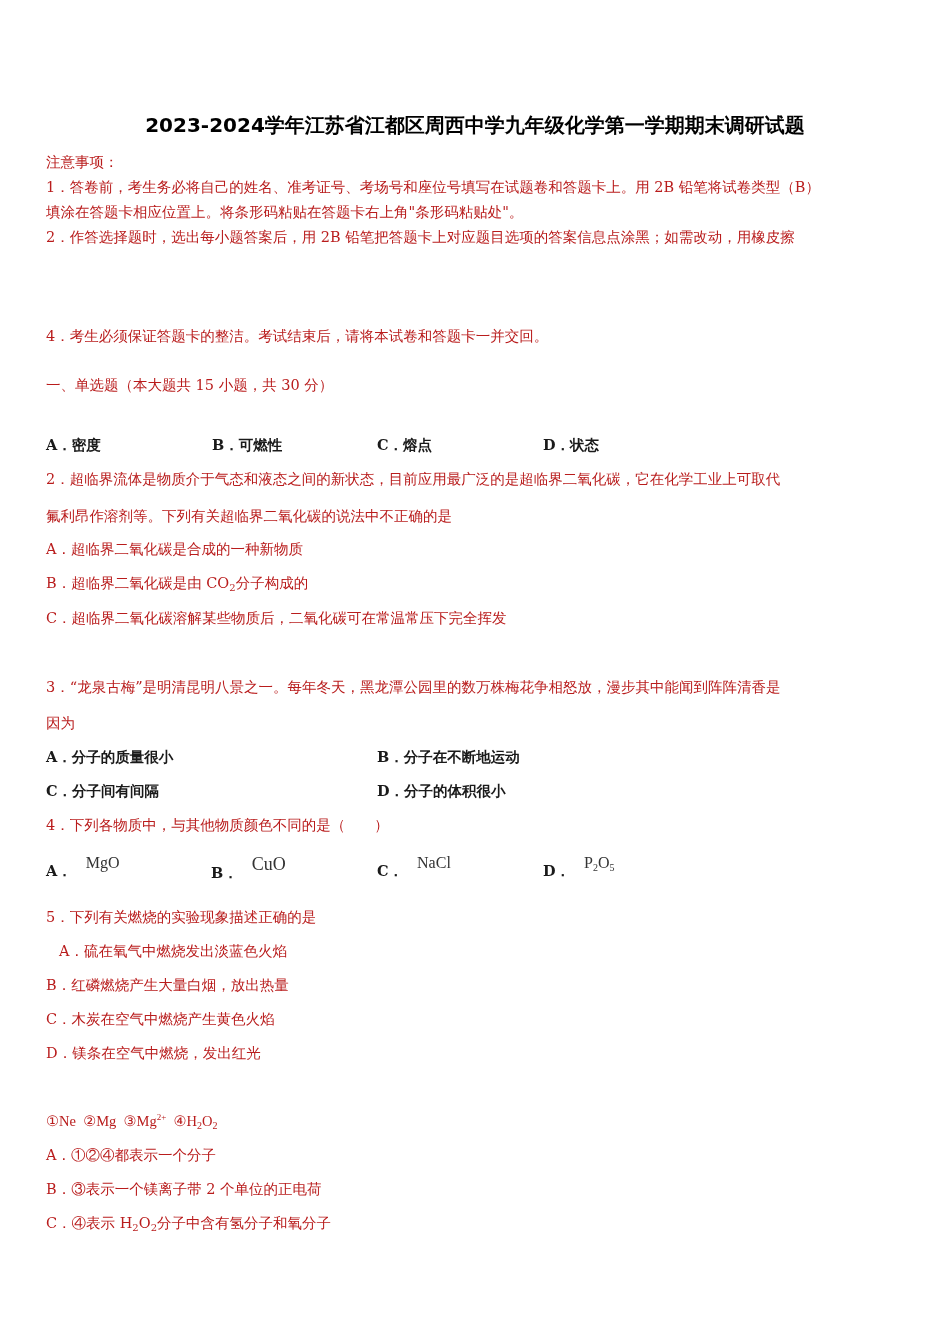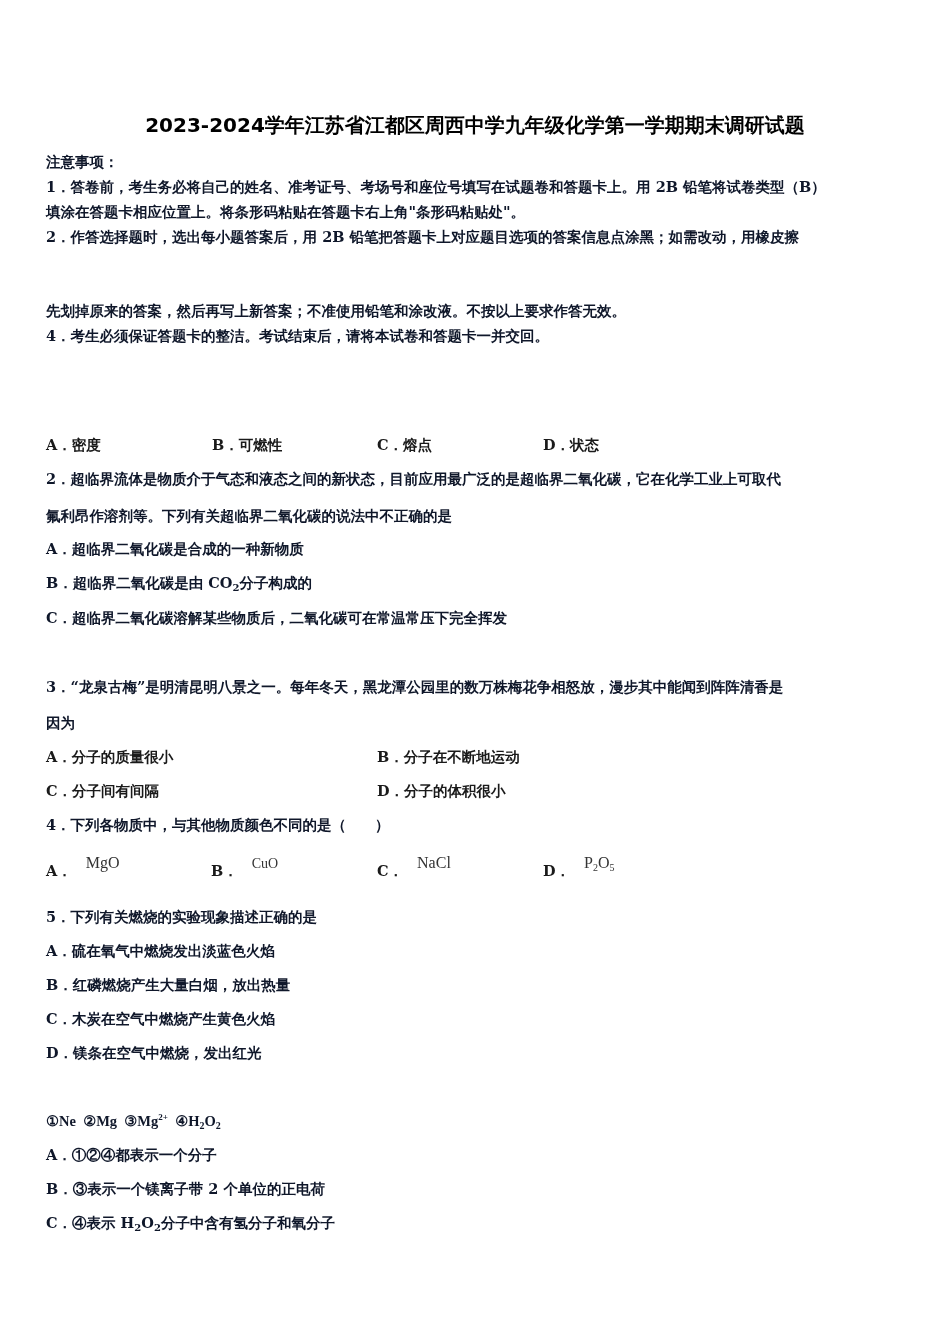--- a/index.html
+++ b/index.html
@@ -2,42 +2,42 @@
 <html><head>
 <meta charset="utf-8">
 <style>
   html, body { margin: 0; padding: 0; background: #ffffff; }
   body { width: 950px; height: 1344px; position: relative; overflow: hidden;
          font-family: "DejaVu Serif", "Liberation Serif", serif; color: #111; }
   .page { position: absolute; left: 0; top: 0; width: 790px; height: 1344px; }
   .title { position: absolute; top: 112px; left: 0; width: 950px; text-align: center;
            font-family: "DejaVu Sans", "Liberation Sans", sans-serif; font-weight: bold;
            font-size: 20px; letter-spacing: 0px; color: #000; }
-  .line { position: absolute; left: 46px; font-size: 14.5px; font-weight: bold; white-space: nowrap; color: #0f172a; }
+  .line { position: absolute; left: 46px; font-size: 14.5px; font-weight: normal; white-space: nowrap; color: #b91c1c; }
   .opt { position: absolute; font-size: 14.5px; font-weight: bold; white-space: nowrap; color: #1a1a1a; }
   .formula { font-family: "Liberation Serif", "DejaVu Serif", serif; font-weight: normal; font-size: 16px; position: relative; top: -8px; margin-left: 14px; color: #333; }
   .formula sub { font-size: 10px; }
   sub { font-size: 10px; vertical-align: -3px; }
   sup { font-size: 9px; vertical-align: 6px; }
   .chem { font-family: "Liberation Serif", "DejaVu Serif", serif; }
 </style>
 </head>
 <body>
 
 <div class="page">
 
   <div class="title">2023-2024学年江苏省江都区周西中学九年级化学第一学期期末调研试题</div>
 
   <div class="line" style="top:153px;">注意事项：</div>
   <div class="line" style="top:178px;">1．答卷前，考生务必将自己的姓名、准考证号、考场号和座位号填写在试题卷和答题卡上。用 2B 铅笔将试卷类型（B）</div>
   <div class="line" style="top:203px;">填涂在答题卡相应位置上。将条形码粘贴在答题卡右上角"条形码粘贴处"。</div>
   <div class="line" style="top:228px;">2．作答选择题时，选出每小题答案后，用 2B 铅笔把答题卡上对应题目选项的答案信息点涂黑；如需改动，用橡皮擦</div>
-  <div class="line" style="top:302px;">先划掉原来的答案，然后再写上新答案；不准使用铅笔和涂改液。不按以上要求作答无效。</div>
   <div class="line" style="top:327px;">4．考生必须保证答题卡的整洁。考试结束后，请将本试卷和答题卡一并交回。</div>
 
+  <div class="line" style="top:376px;">一、单选题（本大题共 15 小题，共 30 分）</div>
 
   <div class="opt" style="top:436px; left:46px;">A．密度</div>
   <div class="opt" style="top:436px; left:212px;">B．可燃性</div>
   <div class="opt" style="top:436px; left:377px;">C．熔点</div>
   <div class="opt" style="top:436px; left:543px;">D．状态</div>
 
   <div class="line" style="top:470px;">2．超临界流体是物质介于气态和液态之间的新状态，目前应用最广泛的是超临界二氧化碳，它在化学工业上可取代</div>
   <div class="line" style="top:507px;">氟利昂作溶剂等。下列有关超临界二氧化碳的说法中不正确的是</div>
   <div class="line" style="top:540px;">A．超临界二氧化碳是合成的一种新物质</div>
   <div class="line" style="top:574px;"><span>B．超临界二氧化碳是由 CO</span><sub>2</sub><span>分子构成的</span></div>
@@ -45,26 +45,26 @@
 
   <div class="line" style="top:678px;">3．“龙泉古梅”是明清昆明八景之一。每年冬天，黑龙潭公园里的数万株梅花争相怒放，漫步其中能闻到阵阵清香是</div>
   <div class="line" style="top:714px;">因为</div>
   <div class="opt" style="top:748px; left:46px;">A．分子的质量很小</div>
   <div class="opt" style="top:748px; left:377px;">B．分子在不断地运动</div>
   <div class="opt" style="top:782px; left:46px;">C．分子间有间隔</div>
   <div class="opt" style="top:782px; left:377px;">D．分子的体积很小</div>
 
   <div class="line" style="top:816px;">4．下列各物质中，与其他物质颜色不同的是（　　）</div>
   <div class="opt" style="top:862px; left:46px;"><span>A．</span><span class="formula">MgO</span></div>
-  <div class="opt" style="top:862px; left:211px;"><span>B．</span><span class="formula" style="font-size:14px;">CuO</span></div>
+  <div class="opt" style="top:862px; left:211px;"><span>B．</span><span class="formula" style="font-size:18px;">CuO</span></div>
   <div class="opt" style="top:862px; left:377px;"><span>C．</span><span class="formula">NaCl</span></div>
   <div class="opt" style="top:862px; left:543px;"><span>D．</span><span class="formula"><span>P</span><sub>2</sub><span>O</span><sub>5</sub></span></div>
 
   <div class="line" style="top:908px;">5．下列有关燃烧的实验现象描述正确的是</div>
-  <div class="line" style="top:942px;">A．硫在氧气中燃烧发出淡蓝色火焰</div>
+  <div class="line" style="top:942px;margin-left:13px;">A．硫在氧气中燃烧发出淡蓝色火焰</div>
   <div class="line" style="top:976px;">B．红磷燃烧产生大量白烟，放出热量</div>
   <div class="line" style="top:1010px;">C．木炭在空气中燃烧产生黄色火焰</div>
   <div class="line" style="top:1044px;">D．镁条在空气中燃烧，发出红光</div>
 
   <div class="line chem" style="top:1112px;">
     <span>①Ne</span>&nbsp;
     <span>②Mg</span>&nbsp;
     <span><span>③Mg</span><sup>2+</sup></span>&nbsp;
     <span><span>④H</span><sub>2</sub><span>O</span><sub>2</sub></span>
   </div>

